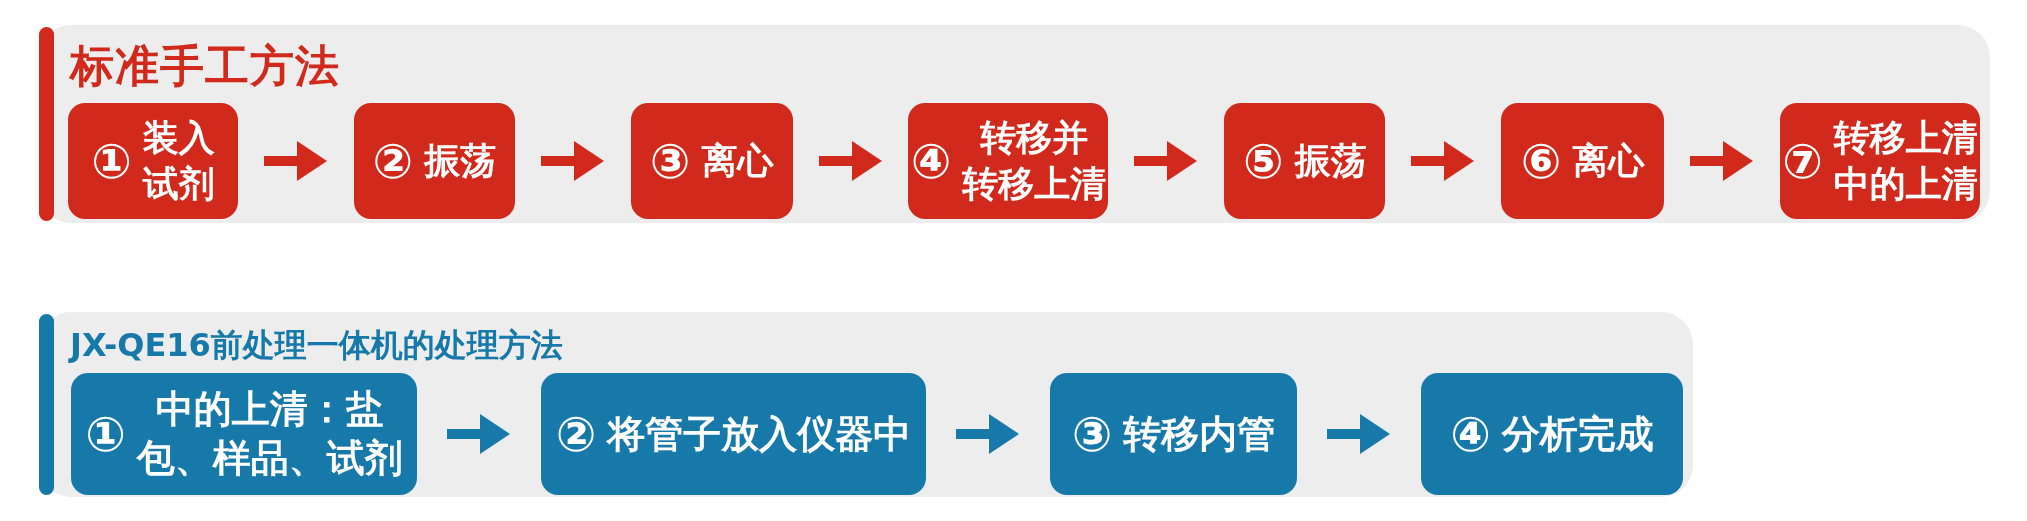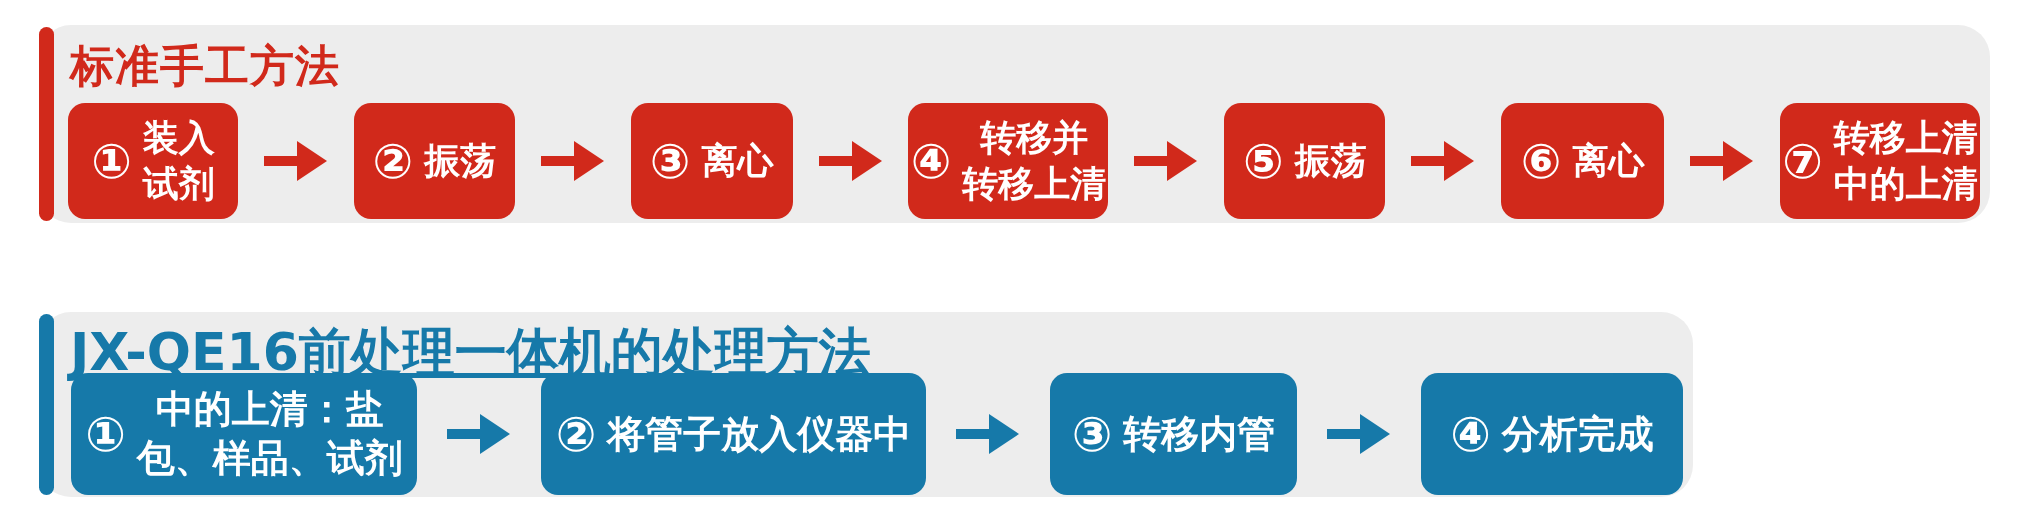--- a/index.html
+++ b/index.html
@@ -32,21 +32,21 @@
   #flow-manual .flow-title{top:12px;font-size:44px;color:var(--red);}
   #flow-manual .steps{left:29px;right:10px;top:78px;height:116px;}
   #flow-manual .step{background:var(--red);font-size:36px;height:116px;}
   #flow-manual .arrow{color:var(--red);}
   .w-m1{width:170px}.w-m2{width:161px}.w-m3{width:162px}.w-m4{width:200px}
   .w-m5{width:161px}.w-m6{width:163px}.w-m7{width:200px}
 
   
   #flow-machine{left:39px;top:312px;width:1654px;height:185px;}
   #flow-machine .accent-bar{background:var(--blue);}
-  #flow-machine .flow-title{top:6px;font-size:52px;color:var(--blue);letter-spacing:0;text-decoration:underline;}
+  #flow-machine .flow-title{top:12px;font-size:32px;color:var(--blue);letter-spacing:0;}
   #flow-machine .steps{left:32px;right:10px;top:61px;height:122px;}
   #flow-machine .step{background:var(--blue);font-size:38px;height:122px;}
   #flow-machine .arrow{color:var(--blue);}
   .w-a1{width:346px}.w-a2{width:385px}.w-a3{width:247px}.w-a4{width:262px}
 </style>
 </head>
 <body>
 
 <div class="flow" id="flow-manual">
   <div class="accent-bar"></div>

